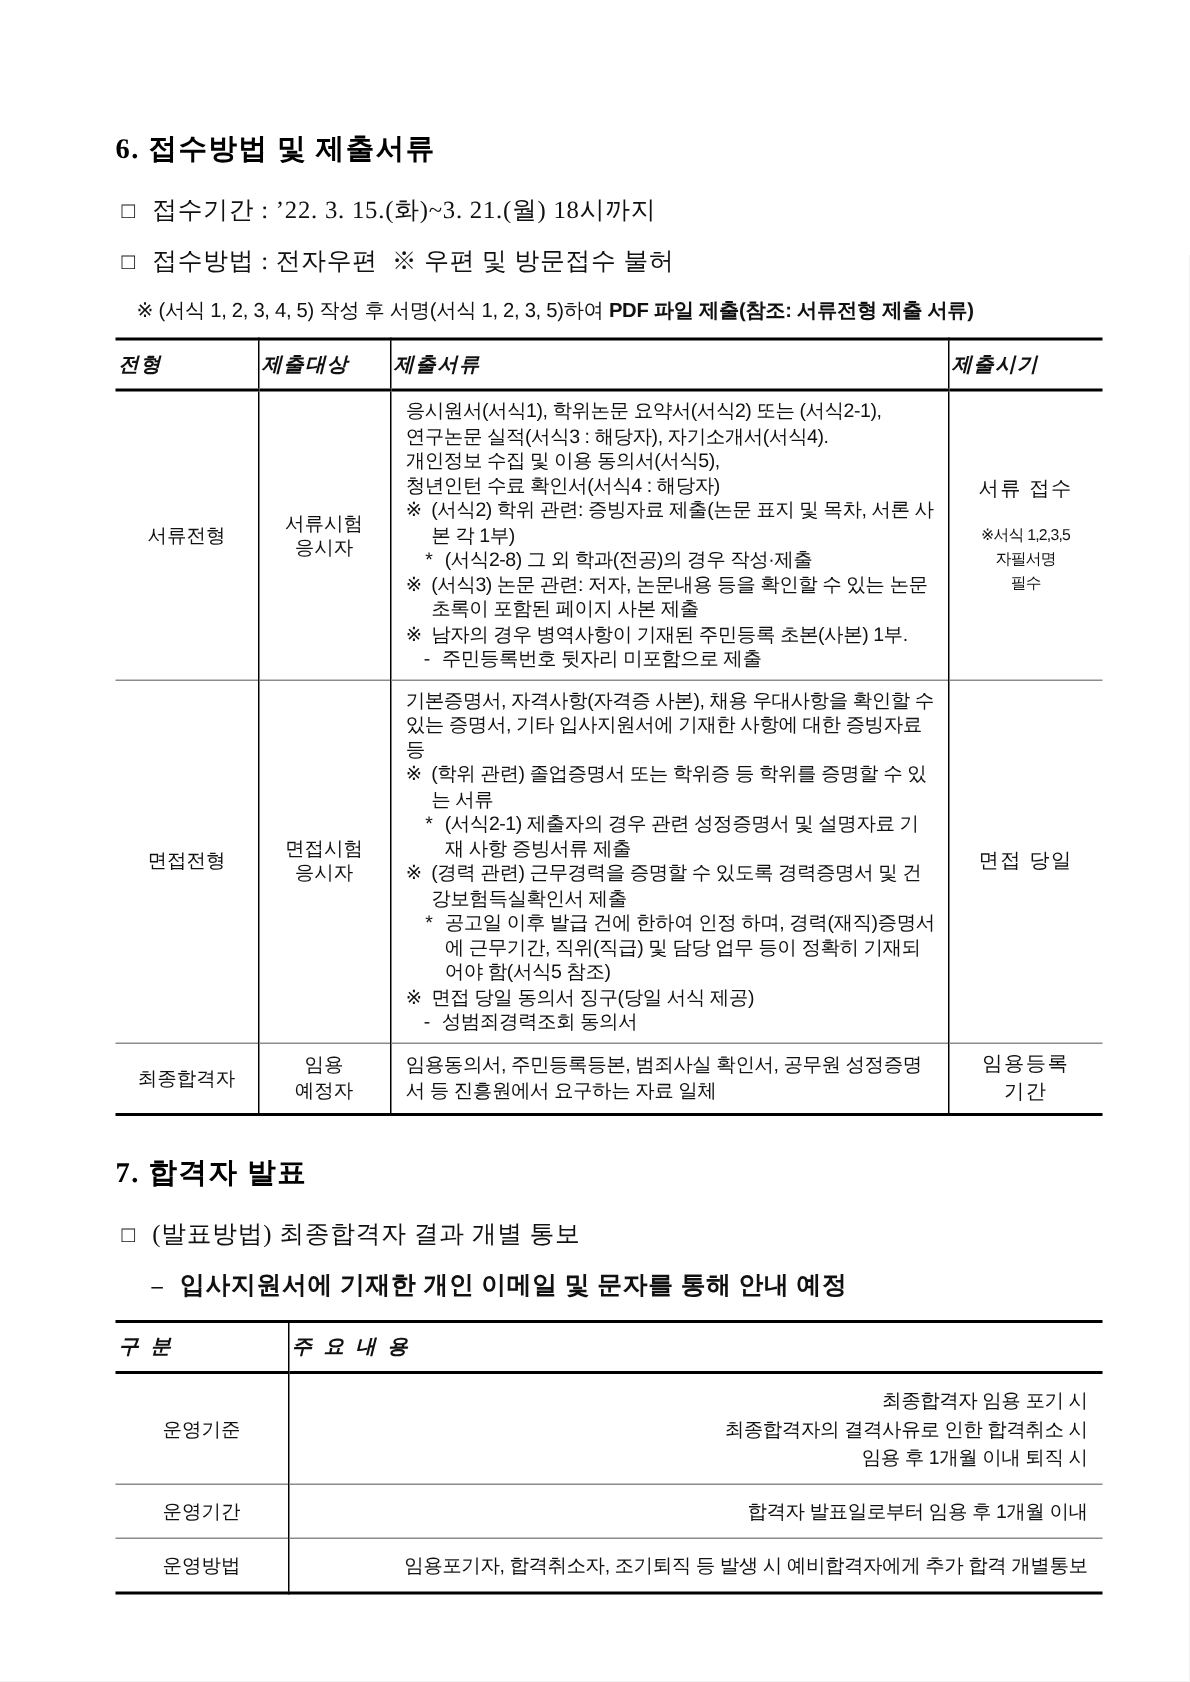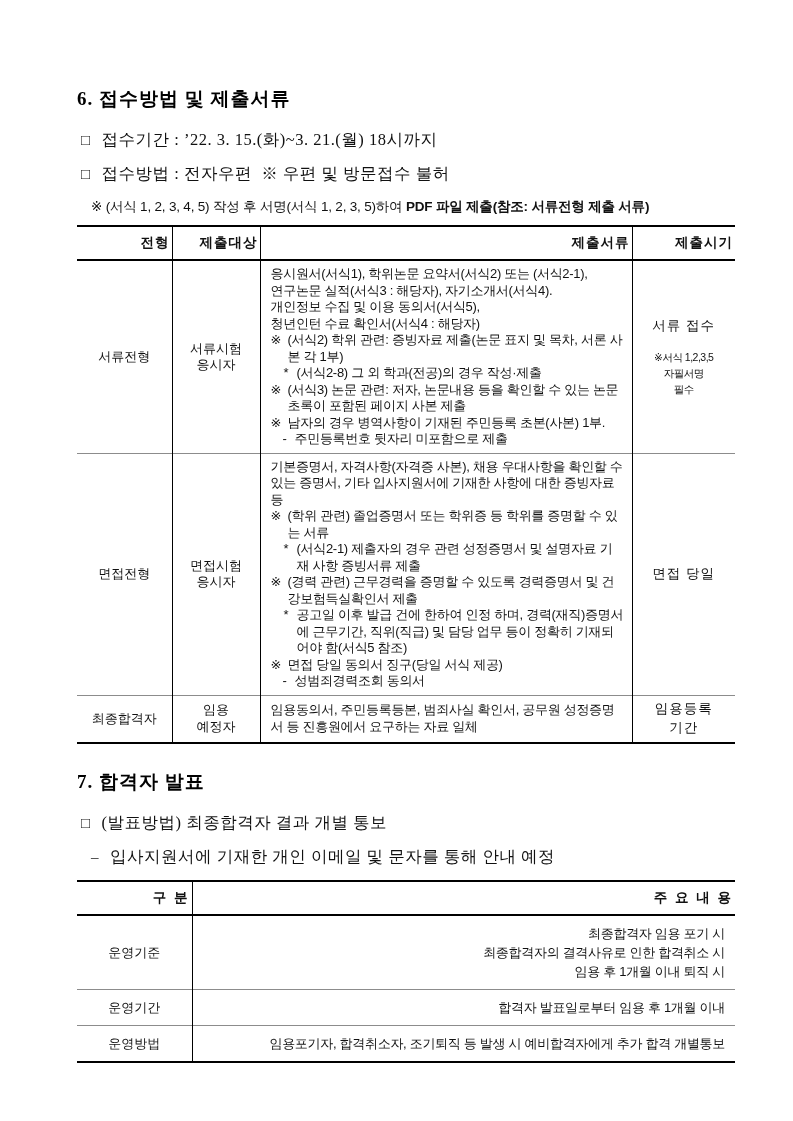--- a/index.html
+++ b/index.html
@@ -13,37 +13,38 @@
     font-family:"Liberation Serif","DejaVu Serif",serif;
     font-size:19px; font-weight:bold; letter-spacing:1px;
     margin:0 0 17px 0; color:#000;
   }
   .body-line {
     font-size:16.5px; line-height:1.35; letter-spacing:0.5px;
     margin:0 0 12px 4px;
   }
   .body-line .bullet { display:inline-block; margin-right:11px; font-size:15px; }
   .body-line .line-text { white-space:pre-wrap; }
-  .body-line.indent { margin-left:14px; }
+  .body-line.indent { margin-left:24px;font-weight:bold; }
   .note-line {
     font-family:"Liberation Sans","DejaVu Sans",sans-serif;
     font-size:13.5px; line-height:1.4; letter-spacing:-0.2px;
     margin:0 0 9px 14px;
   }
   .note-line .bold-part { font-weight:bold; }
 
   table {
     width:658px; border-collapse:collapse; table-layout:fixed;
     font-family:"Liberation Sans","DejaVu Sans",sans-serif;
     border-top:2px solid #000; border-bottom:2px solid #000;
   }
   th {
-    font-size:13.5px; font-weight:bold; text-align:right;
+    font-size:13.5px; font-weight:bold; text-align:left;
     padding:7px 2px; border-bottom:2px solid #000; letter-spacing:1px;
     vertical-align:middle;
+    font-style:italic;
   }
   td { vertical-align:middle; }
   th:not(:last-child), td:not(:last-child) { border-right:1px solid #000; }
   tbody td {
     border-top:1px solid #8c8c8c;
     font-size:13px; line-height:16.5px; padding:4px 6px;
   }
   .cell-center { text-align:center;margin-top:42px; }
   .c-docs { padding:5px 8px 5px 10px; letter-spacing:-0.3px; text-align:left; }
   .doc-line { position:relative; }

